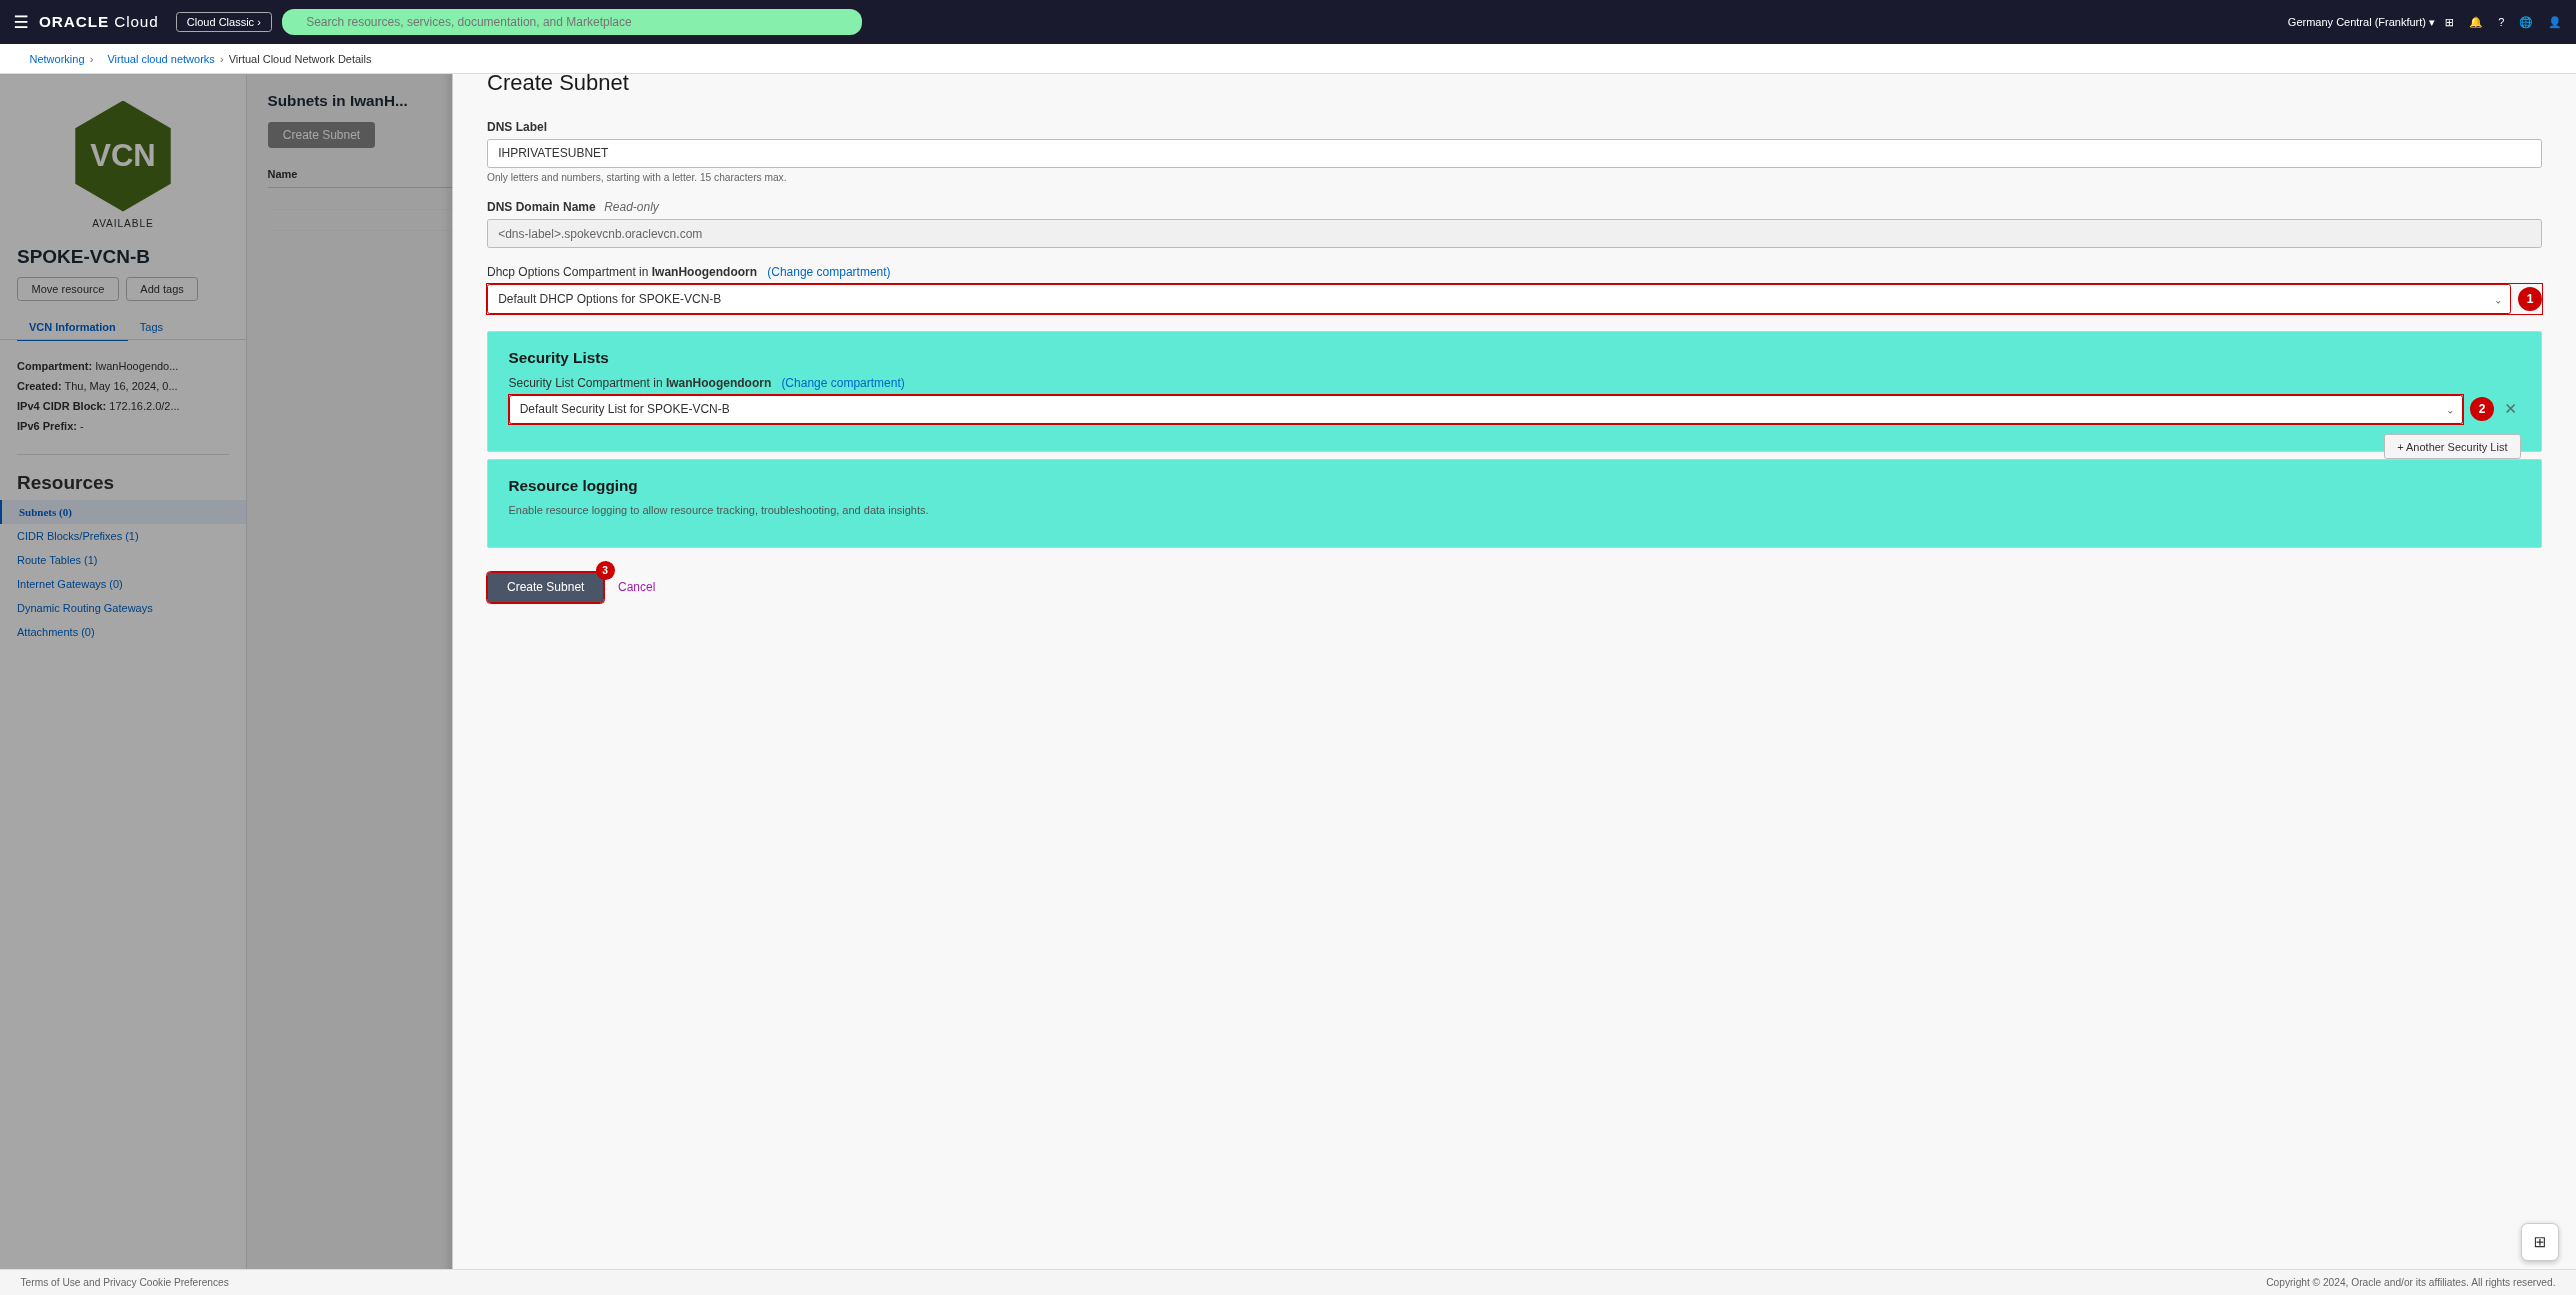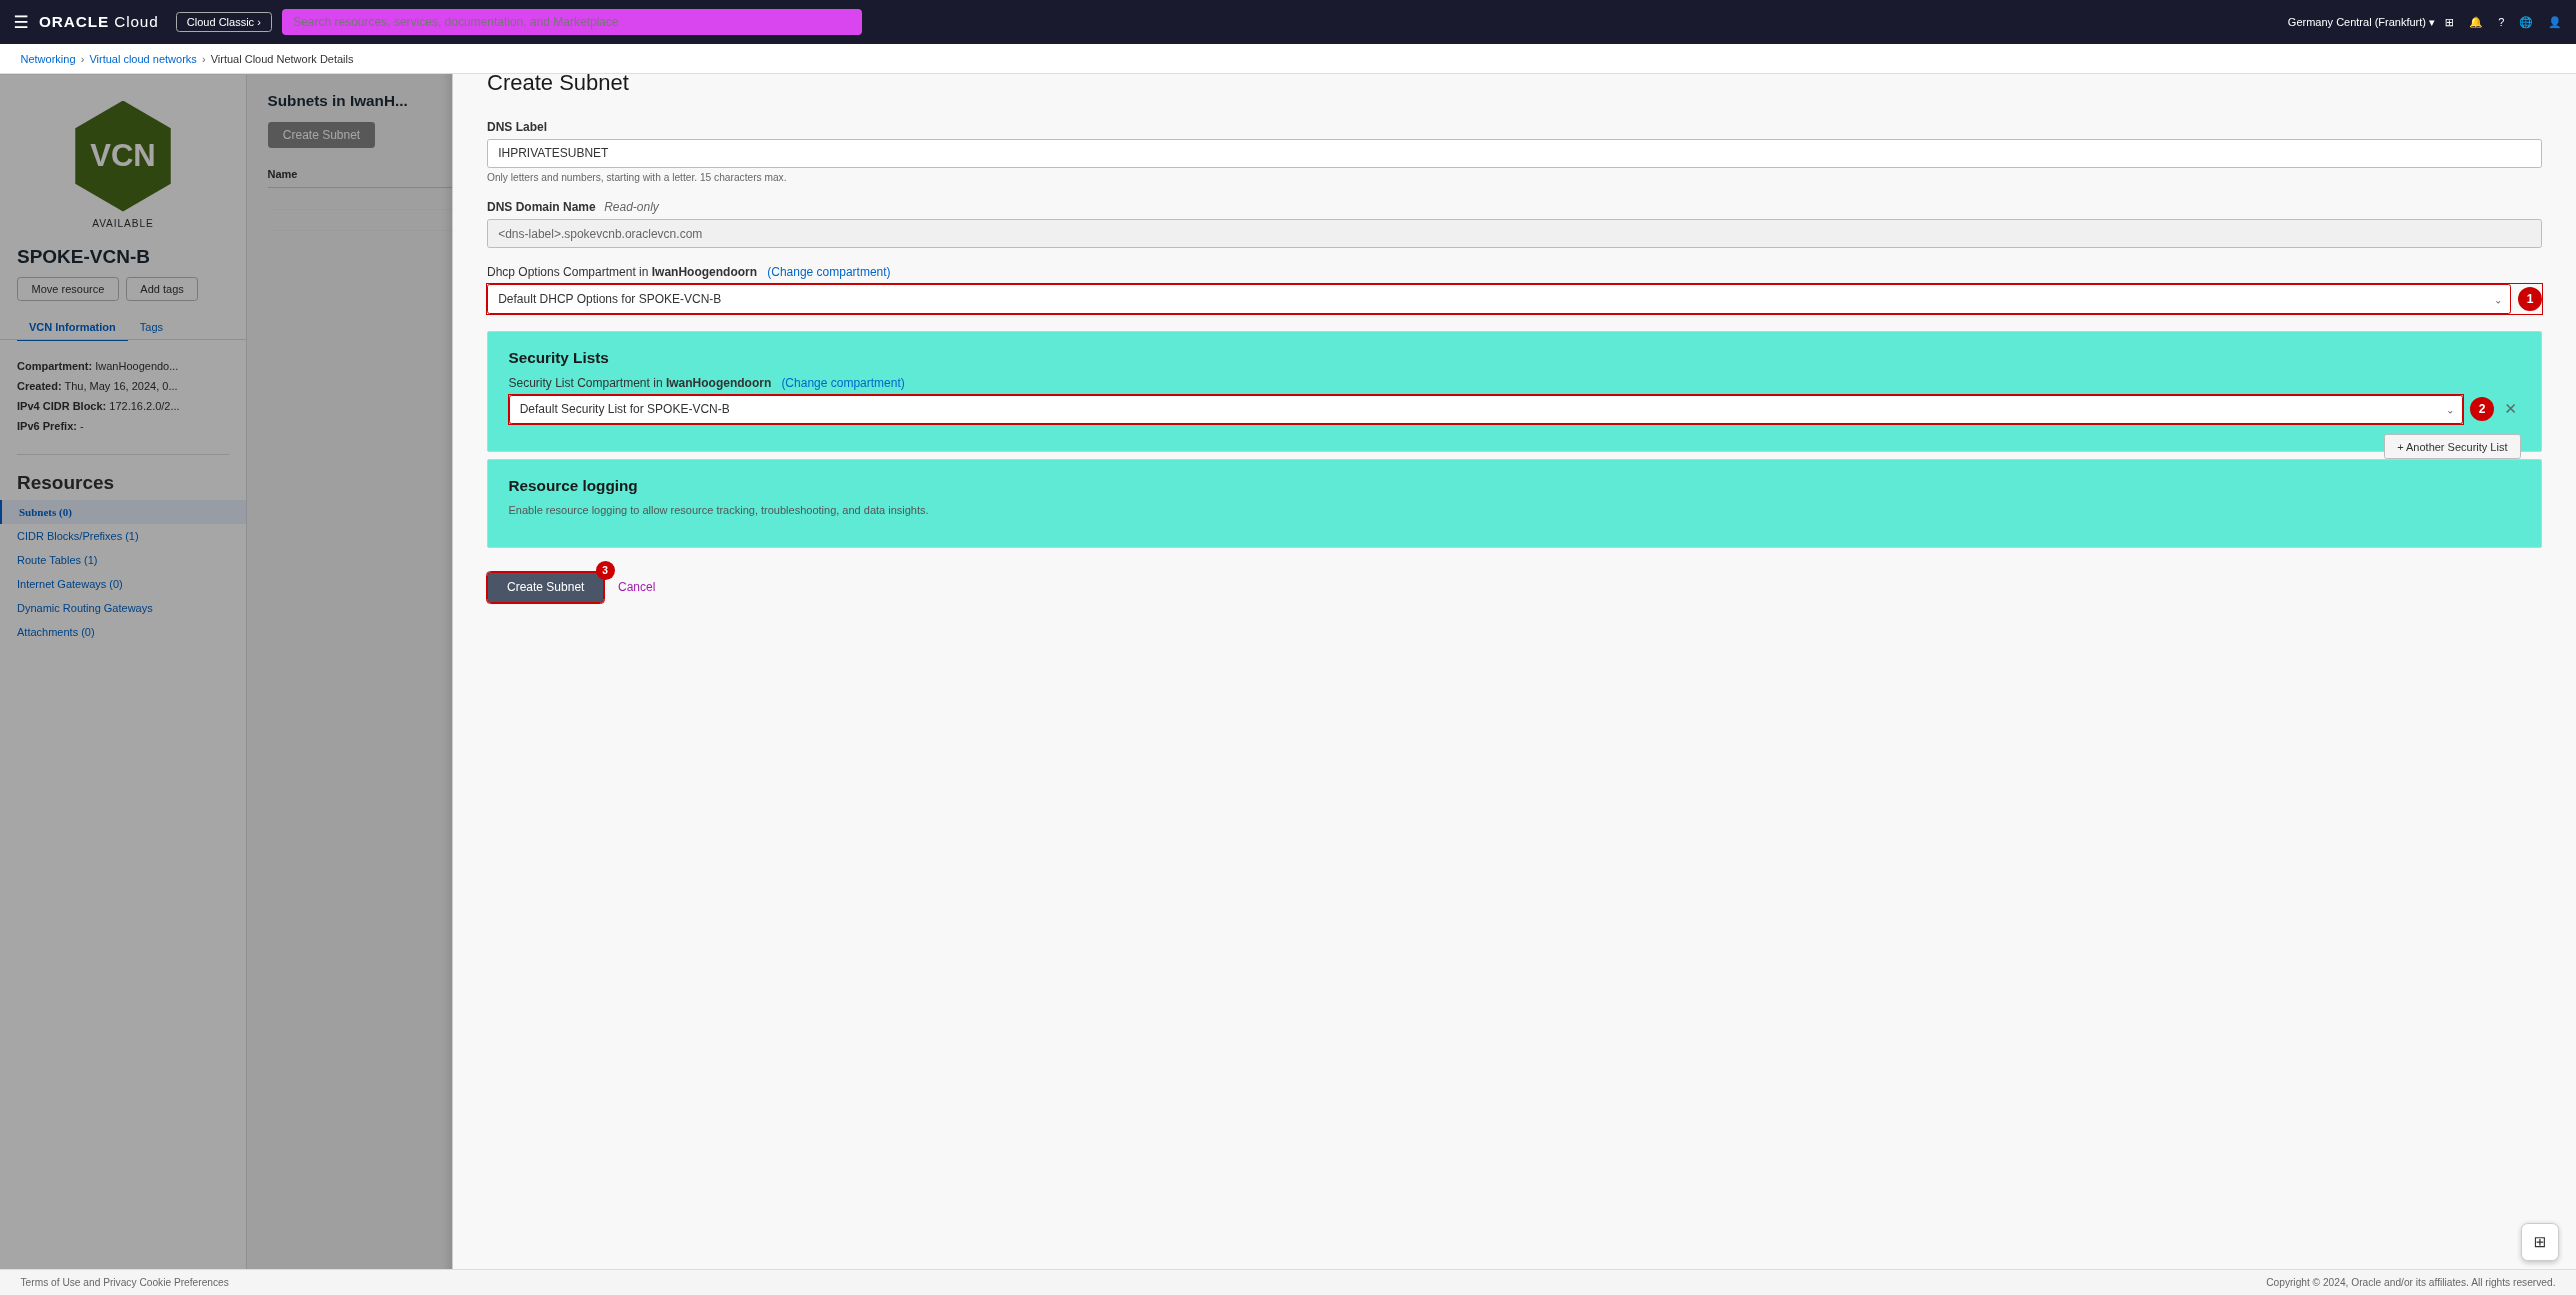--- a/index.html
+++ b/index.html
@@ -12,32 +12,32 @@
       position: fixed; top: 0; left: 0; right: 0; z-index: 1000;
     }
     .nav-hamburger { color: #fff; font-size: 17px; cursor: pointer; }
     .nav-logo { color: #fff; font-size: 15.3px; font-weight: 300; letter-spacing: 0.9px; margin-right: 6.8px; }
     .nav-logo span { font-weight: 700; }
     .nav-cloud-classic {
       border: 0.9px solid #aaa; color: #fff; background: transparent;
       padding: 3.4px 10.2px; border-radius: 3.4px; font-size: 11px; cursor: pointer;
     }
     .nav-search {
-      flex: 1; max-width: 580px; background: #d946ef; border: none; border-radius: 4px;
-      padding: 6px 11px; font-size: 12px; color: #333;
+      flex: 1; max-width: 580px; background: #86efac; border: none; border-radius: 12px;
+      padding: 6px 24px; font-size: 12px; color: #333;
     }
     .nav-right { margin-left: auto; display: flex; align-items: center; gap: 13.6px; color: #fff; font-size: 11px; cursor: pointer; text-align: right; }
 
     
     .breadcrumb {
       position: fixed; top: 44px; left: 0; right: 0; z-index: 999;
       background: #fff; padding: 8.5px 20.5px; border-bottom: 0.9px solid #ddd;
       font-size: 11px; display: flex; align-items: center; gap: 5.1px;
     }
-    .breadcrumb a { color: #0066cc; text-decoration: none; }
+    .breadcrumb a { color: #0066cc; text-decoration: none; margin-left: 9px; }
     .breadcrumb .sep { color: #666; }
 
     
     .main-layout {
       display: flex; margin-top: 75px; height: calc(100vh - 75px);
     }
 
     
     .left-sidebar {
       width: 247px; min-width: 247px; background: #fff; border-right: 0.9px solid #ddd;

